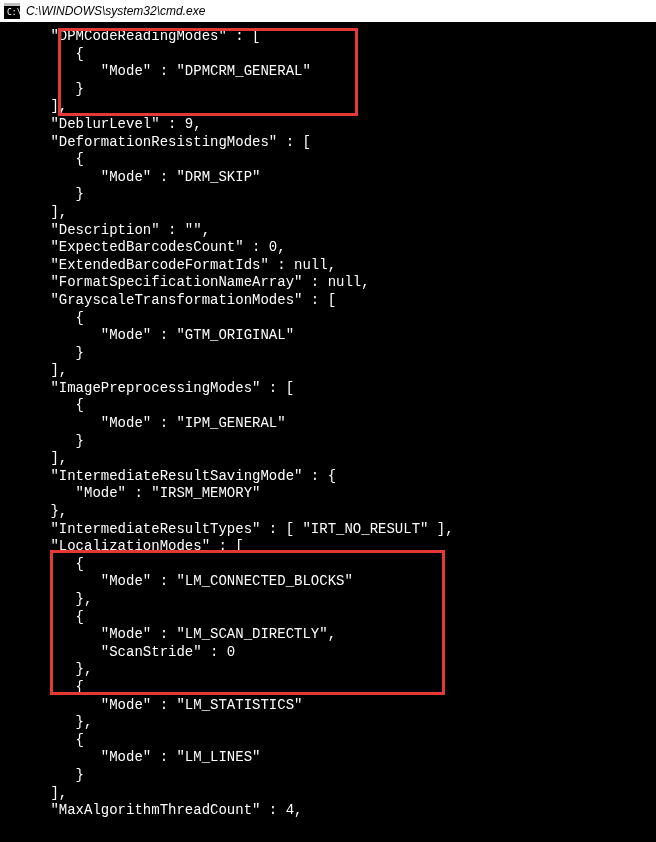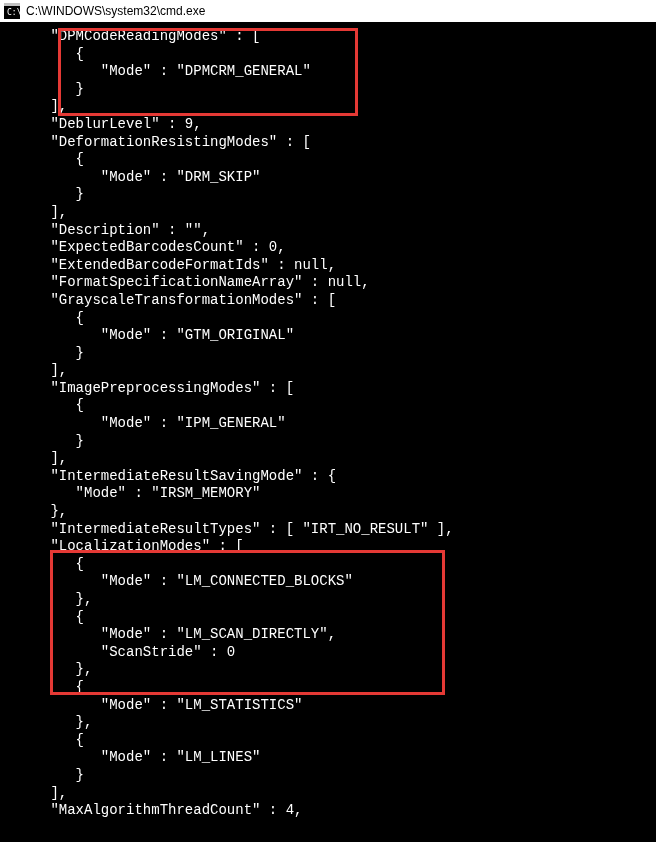--- a/index.html
+++ b/index.html
@@ -24,21 +24,21 @@
     }
     .title-icon {
       width: 16px;
       height: 16px;
       margin: 0 4px;
       display: inline-flex;
       align-items: center;
       justify-content: center;
     }
     .title-icon svg { width: 16px; height: 16px; display: block; }
-    .title-text { padding-left: 2px; }
+    .title-text { padding-left: 2px; font-style: italic; }
     .terminal {
       padding: 6px 0 0 0;
       white-space: pre;
       line-height: 17.6px;
       letter-spacing: 0px;
     }
     .highlight-box {
       position: absolute;
       border: 3px solid #e53935;
       pointer-events: none;

